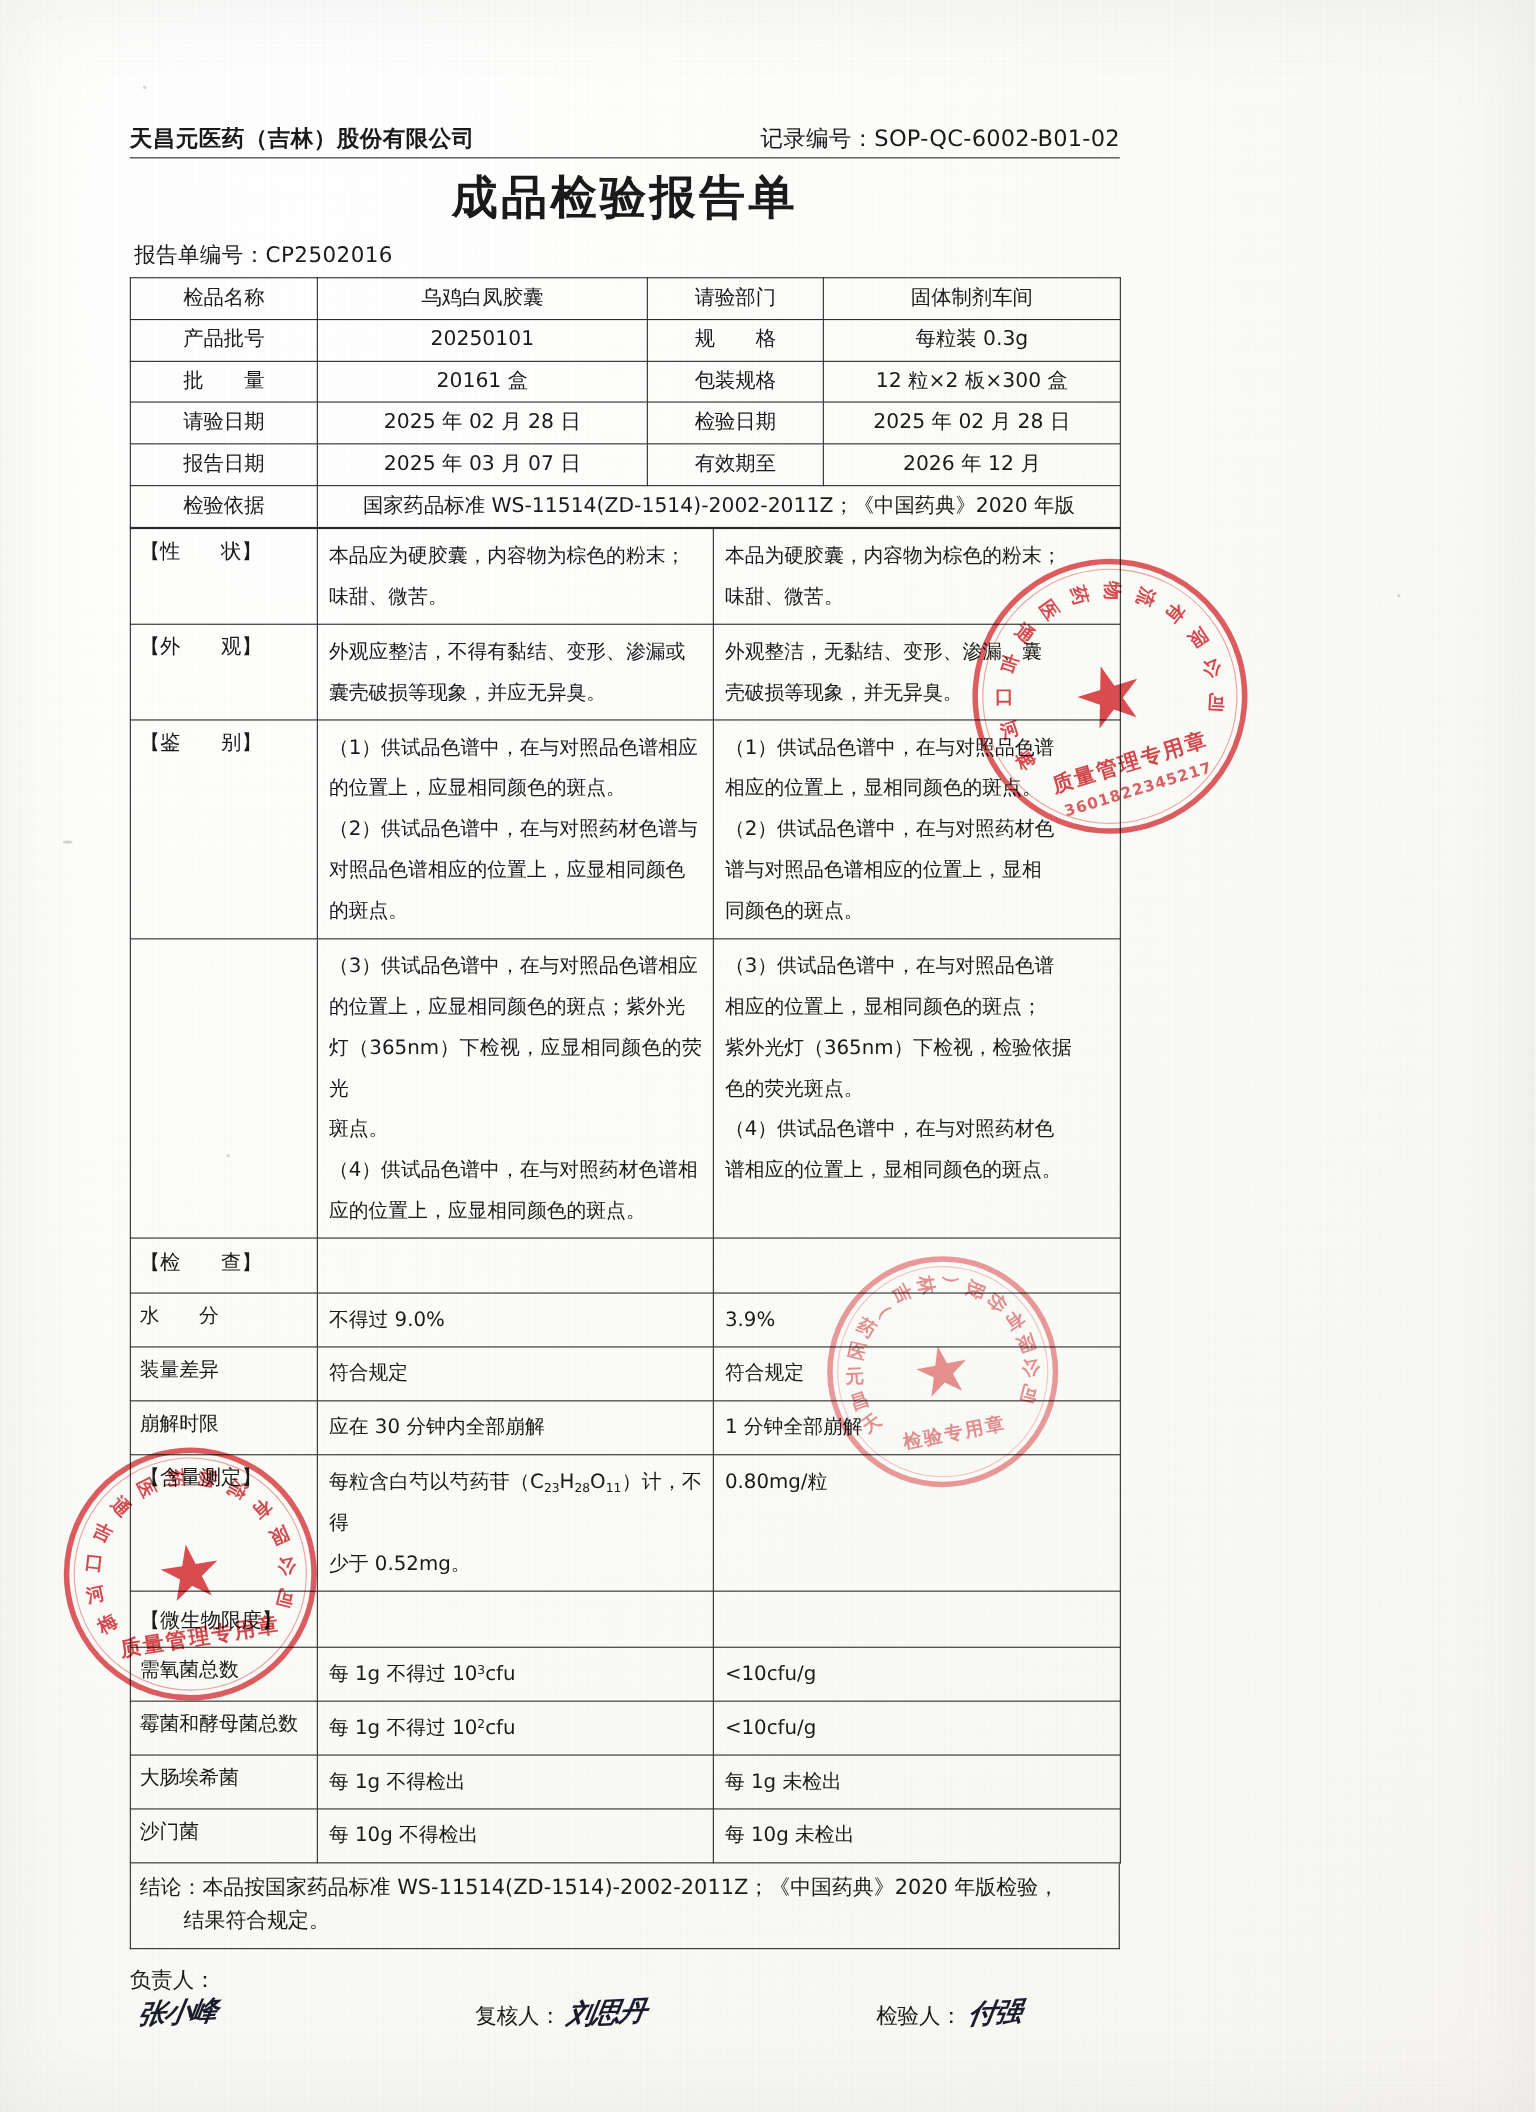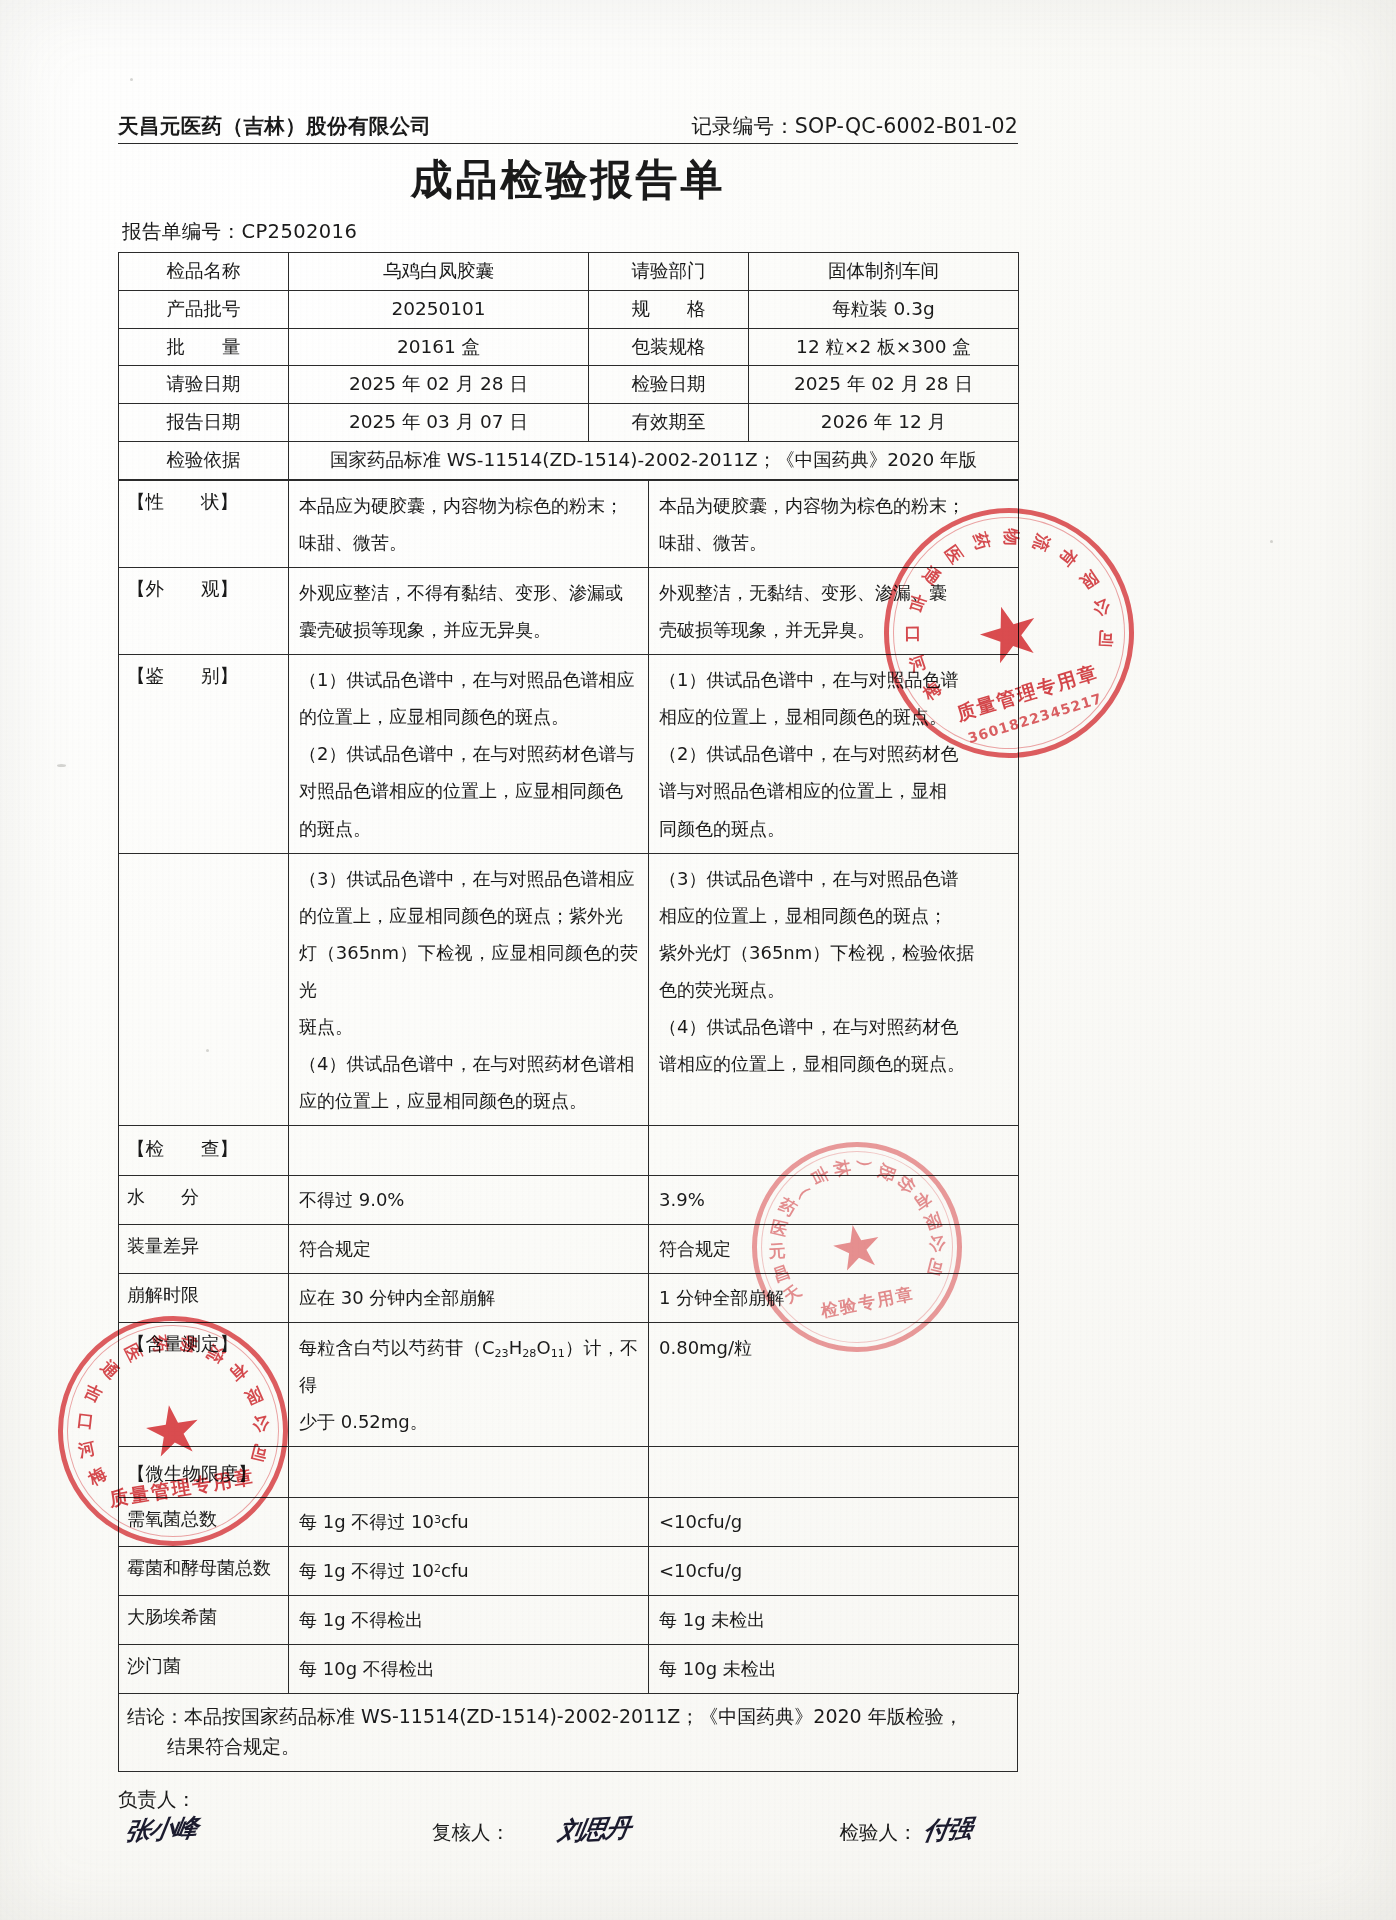--- a/index.html
+++ b/index.html
@@ -136,21 +136,21 @@
     font-style: italic;
     font-weight: 700;
     font-size: 25px;
     color: #1b1b2e;
     margin-left: 6px;
     transform: skewX(-12deg) rotate(-3deg);
     letter-spacing: -1.5px;
     white-space: nowrap;
   }
   .s1 { margin-left: 0; flex-direction: column; }
-  .s2 { margin-left: 236px; gap: 43px; }
+  .s2 { margin-left: 236px; }
   .s3 { margin-left: 210px; }
 
   
   .stamp {
     position: absolute;
     border-radius: 50%;
     pointer-events: none;
     mix-blend-mode: multiply;
   }
   .stamp .ring {

